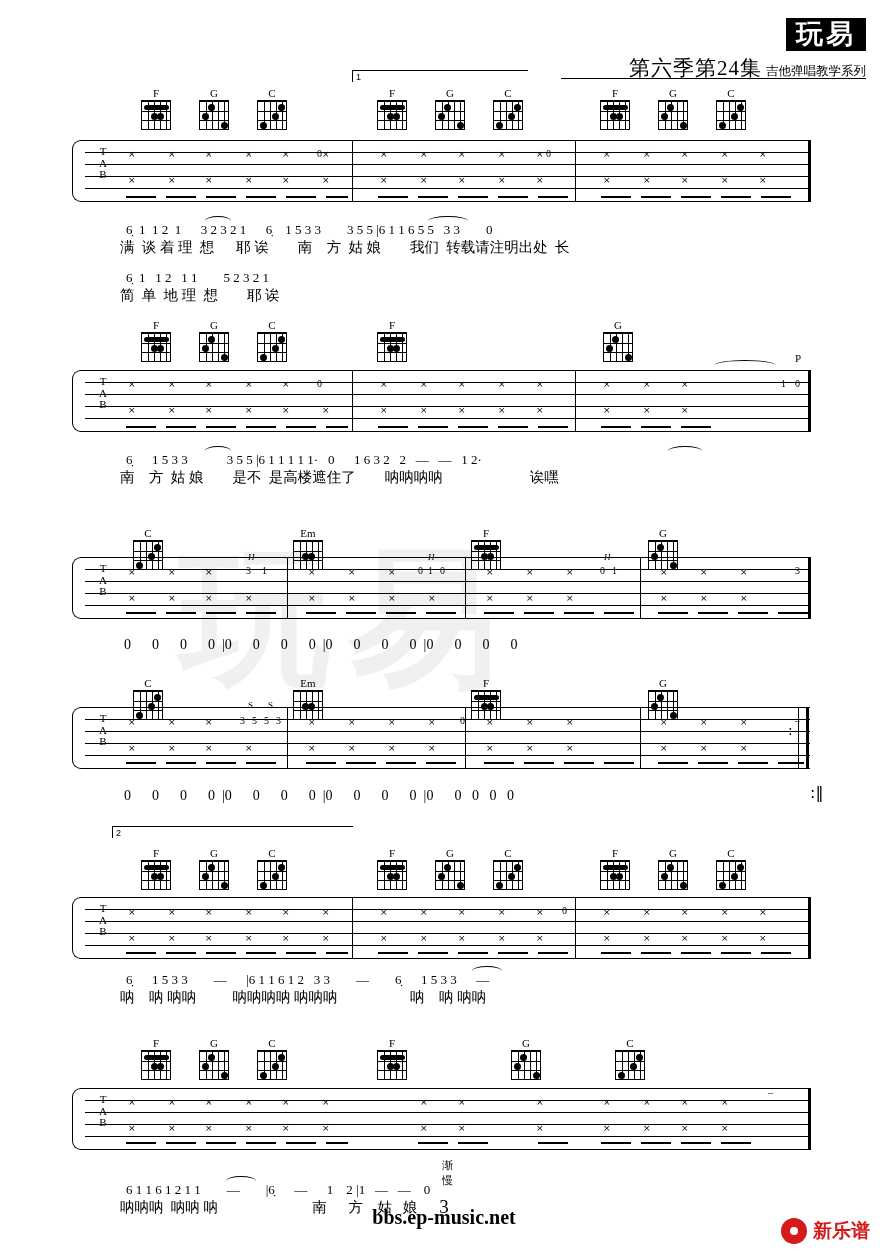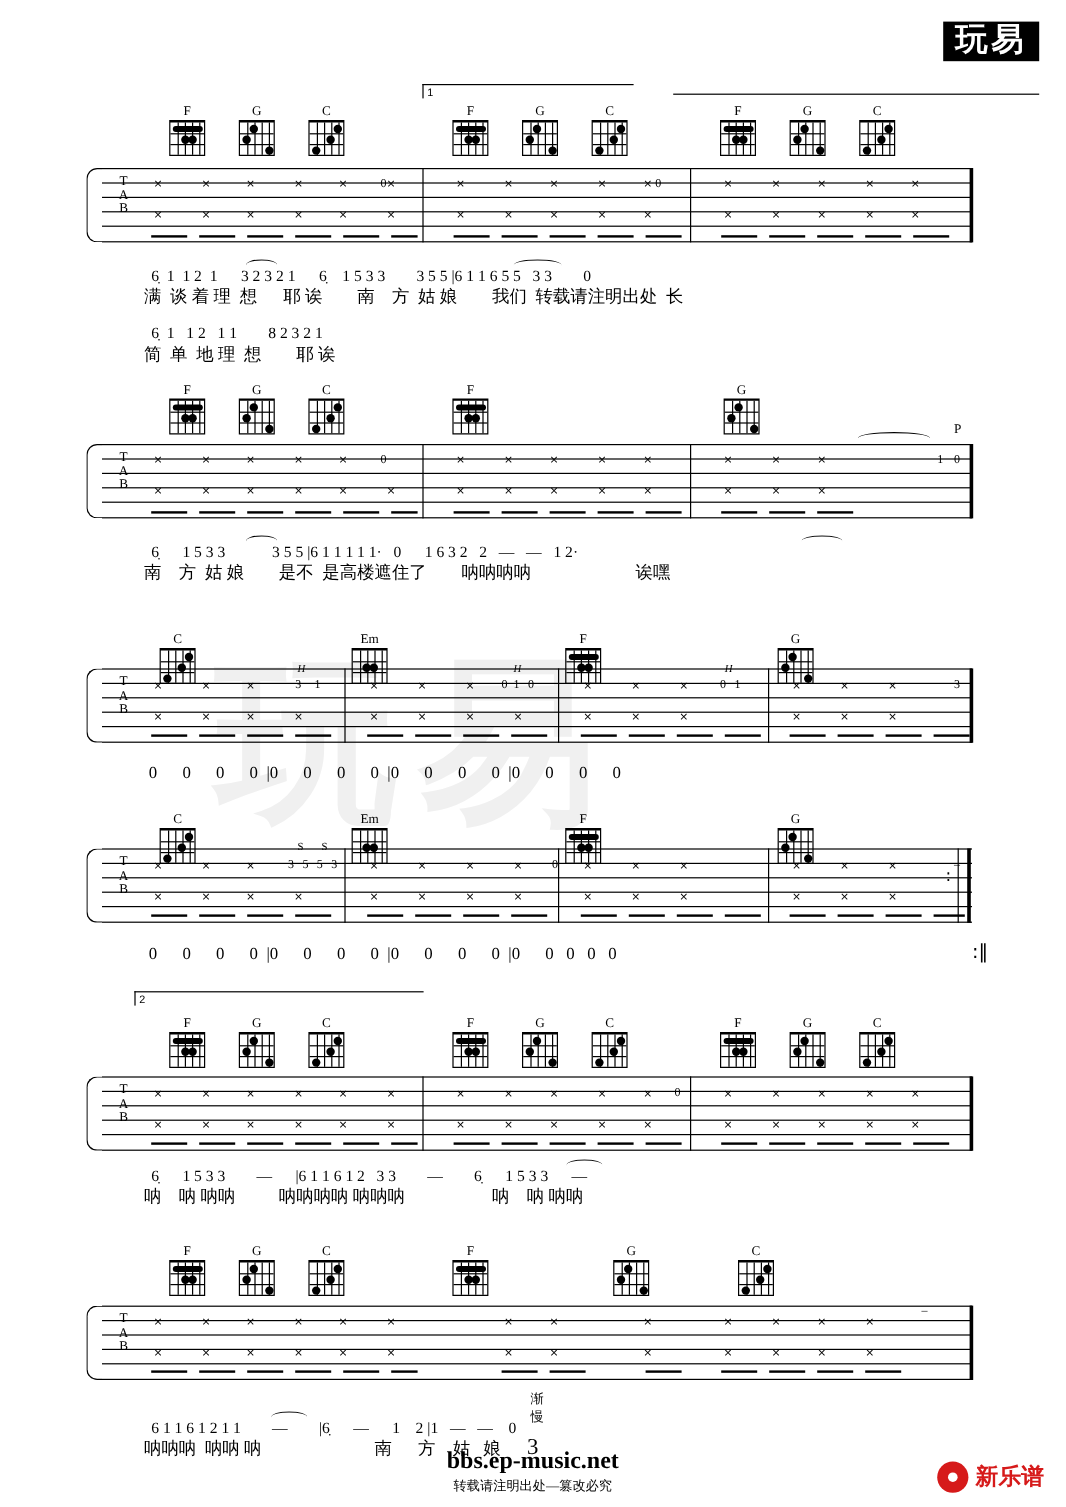--- a/index.html
+++ b/index.html
@@ -283,20 +283,24 @@
     font-weight: bold;
     color: #d61a1a;
   }
 </style>
 </head>
 <body>
 
 <div id="sheet">
 
   <div class="brand-logo">玩易</div>
+  <div class="series-line">
+    <span class="series-main">第六季第24集</span>
+    <span class="series-sub">吉他弹唱教学系列</span>
+  </div>
   <div class="series-rule"></div>
 
   <div class="watermark">玩易</div>
 
   <div class="system">
 
     <div class="ending" style="left:352px; top:70px; width:175px;"></div>
     <div class="bracketnum" style="left:356px; top:72px;">1</div>
 
     <div class="chord" style="left:138px; top:88px;">
@@ -490,21 +494,21 @@
     <div class="beam" style="left:601px; top:196px; width:30px;"></div>
     <div class="beam" style="left:641px; top:196px; width:30px;"></div>
     <div class="beam" style="left:681px; top:196px; width:30px;"></div>
     <div class="beam" style="left:721px; top:196px; width:30px;"></div>
     <div class="beam" style="left:761px; top:196px; width:30px;"></div>
 
     <div class="slur" style="left:205px; top:216px; width:26px;"></div>
     <div class="slur" style="left:428px; top:216px; width:40px;"></div>
     <div class="numline" style="left:126px; top:222px;">6̣  1  1 2  1      3 2 3 2 1      6̣    1 5 3 3        3 5 5 |6 1 1 6 5 5   3 3        0</div>
     <div class="lyricline" style="left:120px; top:238px;">满  谈 着 理  想      耶 诶        南    方  姑 娘        我们  转载请注明出处  长</div>
-    <div class="numline" style="left:126px; top:270px;">6̣  1   1 2   1 1        8 2 3 2 1</div>
+    <div class="numline" style="left:126px; top:270px;">6̣  1   1 2   1 1        5 2 3 2 1</div>
     <div class="lyricline" style="left:120px; top:286px;">简  单  地 理  想        耶 诶</div>
   </div>
 
   <div class="system">
     <div class="chord" style="left:138px; top:320px;">
       <div class="cname">F</div>
       <div class="grid">
         <i class="v" style="left:5.5px"></i>
           <i class="v" style="left:11.5px"></i>
           <i class="v" style="left:17.5px"></i>
@@ -1244,19 +1248,18 @@
     <div class="beam" style="left:721px; top:1142px; width:30px;"></div>
 
     <div class="smalltext" style="left:442px; top:1158px;">渐慢</div>
     <div class="slur" style="left:226px; top:1176px; width:30px;"></div>
     <div class="numline" style="left:126px; top:1182px;">6 1 1 6 1 2 1 1        —        |6̣      —      1    2 |1   —   —    0</div>
     <div class="lyricline" style="left:120px; top:1198px;">呐呐呐  呐呐 呐                          南      方    姑   娘</div>
   </div>
 
   <div class="pagenum" style="top:1196px;">3</div>
   <div class="site" style="top:1206px;">bbs.ep-music.net</div>
-  <div class="copyright" style="top:1231px;">转载请注明出处—篡改必究</div>
   <div class="footer-badge">
     <div class="disc"></div>
     <div class="btxt">新乐谱</div>
   </div>
 
 </div>
 
 </body></html>

